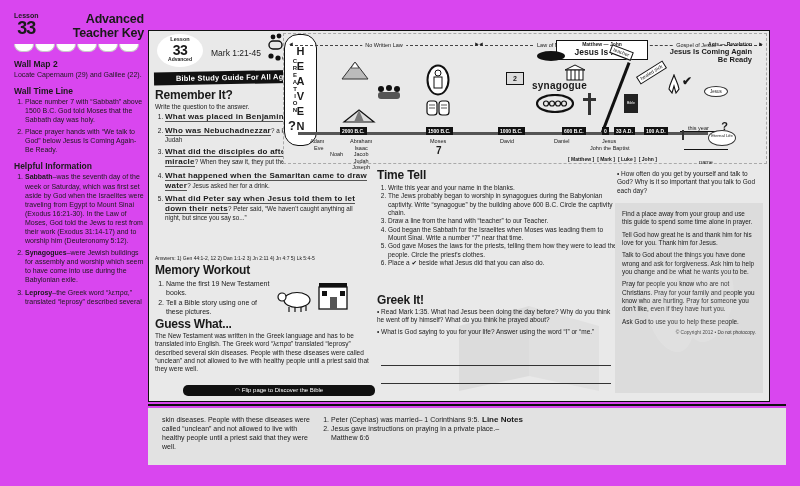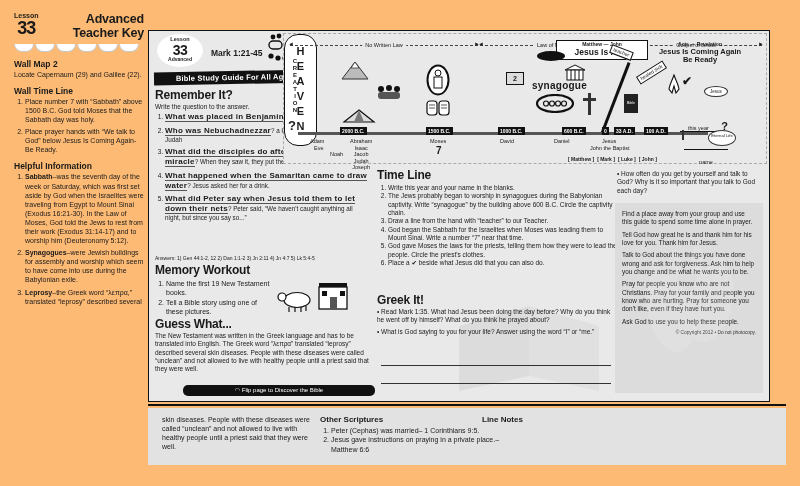--- a/index.html
+++ b/index.html
@@ -1,16 +1,16 @@
 <!DOCTYPE html>
 <html><head>
 <meta charset="utf-8">
 <style>
   html,body{margin:0;padding:0;background:#fff;}
-  .canvas{position:relative;width:800px;height:486px;background:#fdba74;overflow:hidden;
+  .canvas{position:relative;width:800px;height:486px;background:#d946ef;overflow:hidden;
           font-family:"Liberation Sans",sans-serif;color:#1a1a1a;}
   .canvas *{box-sizing:border-box;}
 
   
   .sidebar{position:absolute;left:14px;top:8px;width:130px;}
   .tk-header{display:flex;align-items:flex-start;gap:6px;padding:4px 0 2px 0;}
   .tk-badge{text-align:center;line-height:1;}
   .tk-badge .lbl{font-size:7px;font-weight:bold;}
   .tk-badge .num{font-size:18px;font-weight:bold;letter-spacing:-1px;}
   .tk-title{flex:1;text-align:right;font-weight:bold;font-size:12.5px;line-height:1.15;letter-spacing:-0.2px;}
@@ -21,41 +21,41 @@
   ol.sb{margin:1px 0 0 0;padding-left:11px;font-size:7px;line-height:1.3;}
   ol.sb li{margin-bottom:3px;}
 
   
   .page{position:absolute;left:148px;top:30px;width:622px;height:372px;background:#e9e9e9;border:1.6px solid #111;}
   .abs{position:absolute;}
   .badge{left:8px;top:3px;width:46px;height:33px;background:#fff;border-radius:50%;text-align:center;line-height:1;padding-top:3px;}
   .badge .lbl{font-size:5.5px;font-weight:bold;}
   .badge .num{font-size:14px;font-weight:bold;letter-spacing:-0.5px;}
   .badge .ed{font-size:5px;font-weight:bold;}
-  .scripture{left:62px;top:17px;font-size:8.5px;font-weight:bold;}
+  .scripture{left:62px;top:17px;font-size:8.5px;font-weight:normal;}
   .banner{left:5px;top:40px;width:160px;height:13px;background:#111;color:#fff;font-size:7.5px;font-weight:bold;
           text-align:center;line-height:13px;transform:rotate(-1deg);letter-spacing:.2px;}
   .h-big{font-weight:bold;font-size:12px;letter-spacing:-0.2px;}
   .tiny{font-size:6.5px;line-height:1.28;}
   .micro{font-size:5px;}
   ol.q{margin:0;padding-left:10px;font-size:6.5px;line-height:1.25;}
   ol.q>li{margin-bottom:3.5px;}
   .hand{font-weight:bold;font-size:8px;letter-spacing:.25px;border-bottom:1px solid #555;}
   .qa{font-size:6.3px;color:#222;}
   ol.plain{margin:0;padding-left:11px;font-size:7px;line-height:1.35;}
   .flipbar{left:34px;top:354px;width:192px;height:11px;background:#111;border-radius:5px;color:#fff;
            font-size:6px;text-align:center;line-height:11px;}
   .blankline{border-bottom:1px solid #333;height:1px;}
 
   
   .graphic{left:134px;top:2px;width:484px;height:131px;border:1px dashed #aaa;background:#e9e9e9;}
   .era{position:absolute;top:11px;border-top:1px dashed #444;height:1px;}
   .era .cap{position:absolute;top:-4px;left:50%;transform:translateX(-50%);background:#e9e9e9;padding:0 3px;font-size:5.5px;white-space:nowrap;}
   .era .aw{position:absolute;top:-5px;font-size:6px;line-height:1;}
-  .coming{text-align:center;line-height:1.1;}
+  .coming{text-align:right;line-height:1.1;}
   .coming .r{font-size:5px;font-weight:bold;}
   .coming .m{font-size:8.5px;font-weight:bold;white-space:nowrap;}
   .herebox{background:#fff;border:1.2px solid #111;text-align:center;padding:1px 3px;line-height:1.15;}
   .vword{writing-mode:vertical-rl;text-orientation:upright;font-weight:bold;}
   .tline{height:3px;background:#555;}
   .chip{position:absolute;background:#111;color:#fff;font-size:5px;font-weight:bold;padding:0.5px 2px;white-space:nowrap;line-height:1.3;}
   .nm{position:absolute;font-size:5.5px;line-height:1.2;white-space:nowrap;}
   .bookrow{display:flex;gap:3px;font-size:5px;font-weight:bold;}
   .bookrow span::before{content:"[ ";}
   .bookrow span::after{content:" ]";}
@@ -322,21 +322,21 @@
         <span>John</span>
       </div>
 
       <div class="cloud" style="left:420px;top:52px;width:24px;height:11px;font-size:4.5px;line-height:10px">Jesus</div>
       <div class="heaven">
         <span class="vword">HEAVEN</span>
       </div>
       <div class="cloud" style="left:424px;top:96px;width:28px;height:16px;font-size:4.3px;line-height:1.4;padding-top:2px">Eternal Life</div>
     </div>
 
-    <div class="abs h-big" style="left:228px;top:137px">Time Line</div>
+    <div class="abs h-big" style="left:228px;top:137px">Time Tell</div>
     <ol class="plain abs" style="left:228px;top:153px;width:242px;font-size:6.5px;line-height:1.28">
       <li>Write this year and your name in the blanks.</li>
       <li>The Jews probably began to worship in synagogues during the Babylonian captivity. Write “synagogue” by the building above 600 B.C. Circle the captivity chain.</li>
       <li>Draw a line from the hand with “teacher” to our Teacher.</li>
       <li>God began the Sabbath for the Israelites when Moses was leading them to Mount Sinai. Write a number “7” near that time.</li>
       <li>God gave Moses the laws for the priests, telling them how they were to lead the people. Circle the priest's clothes.</li>
       <li>Place a ✔ beside what Jesus did that you can also do.</li>
     </ol>
 
     <svg class="abs wm" style="left:300px;top:265px" width="160" height="100" viewBox="0 0 160 100">
@@ -368,21 +368,20 @@
       <p>Pray for people you know who are not Christians. Pray for your family and people you know who are hurting. Pray for someone you don't like, even if they have hurt you.</p>
       <p>Ask God to use you to help these people.</p>
       <div class="copyr">© Copyright 2012 • Do not photocopy.</div>
     </div>
   </section>
 
   <div class="rule"></div>
   <section class="band">
     <div class="col" style="left:14px;width:150px">skin diseases. People with these diseases were called “unclean” and not allowed to live with healthy people until a priest said that they were well.</div>
     <div class="col" style="left:172px;width:182px">
-      <div class="h">Other Scriptures</div>
       <ol style="margin:0;padding-left:11px">
         <li>Peter (Cephas) was married– 1 Corinthians 9:5.</li>
         <li>Jesus gave instructions on praying in a private place.–Matthew 6:6</li>
       </ol>
     </div>
     <div class="col h" style="left:334px">Line Notes</div>
   </section>
 </div>
 
 </body></html>

